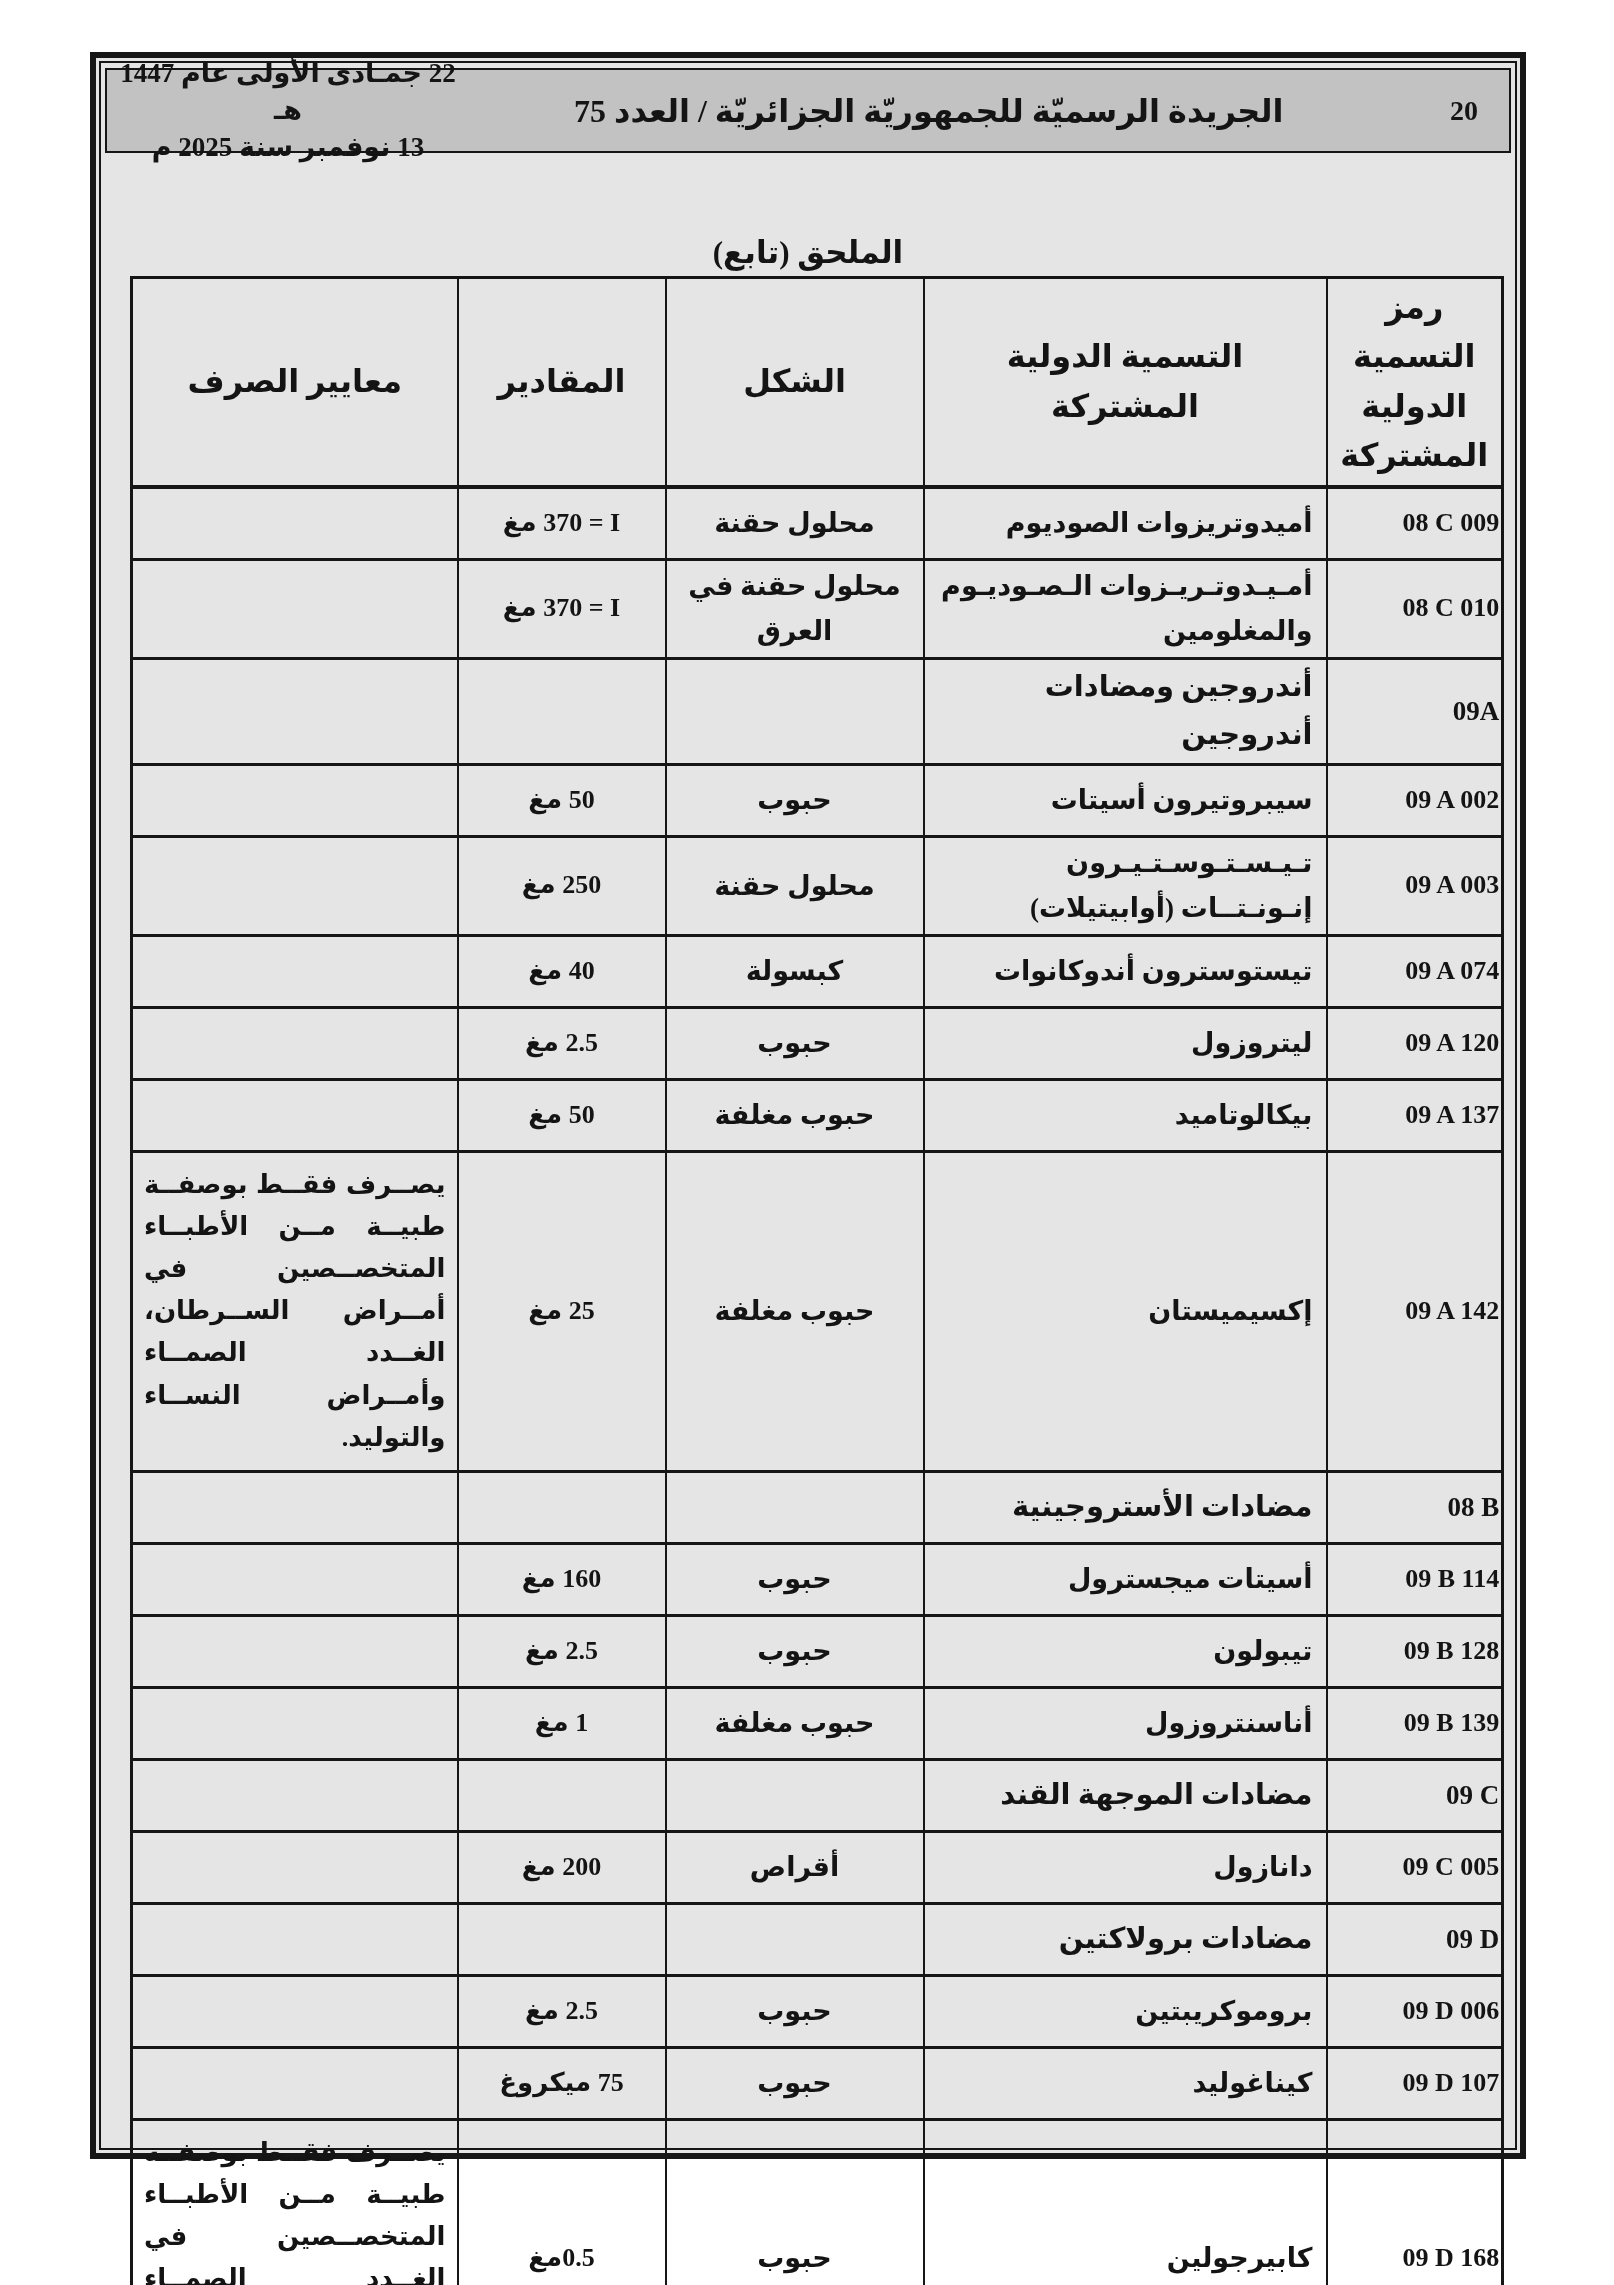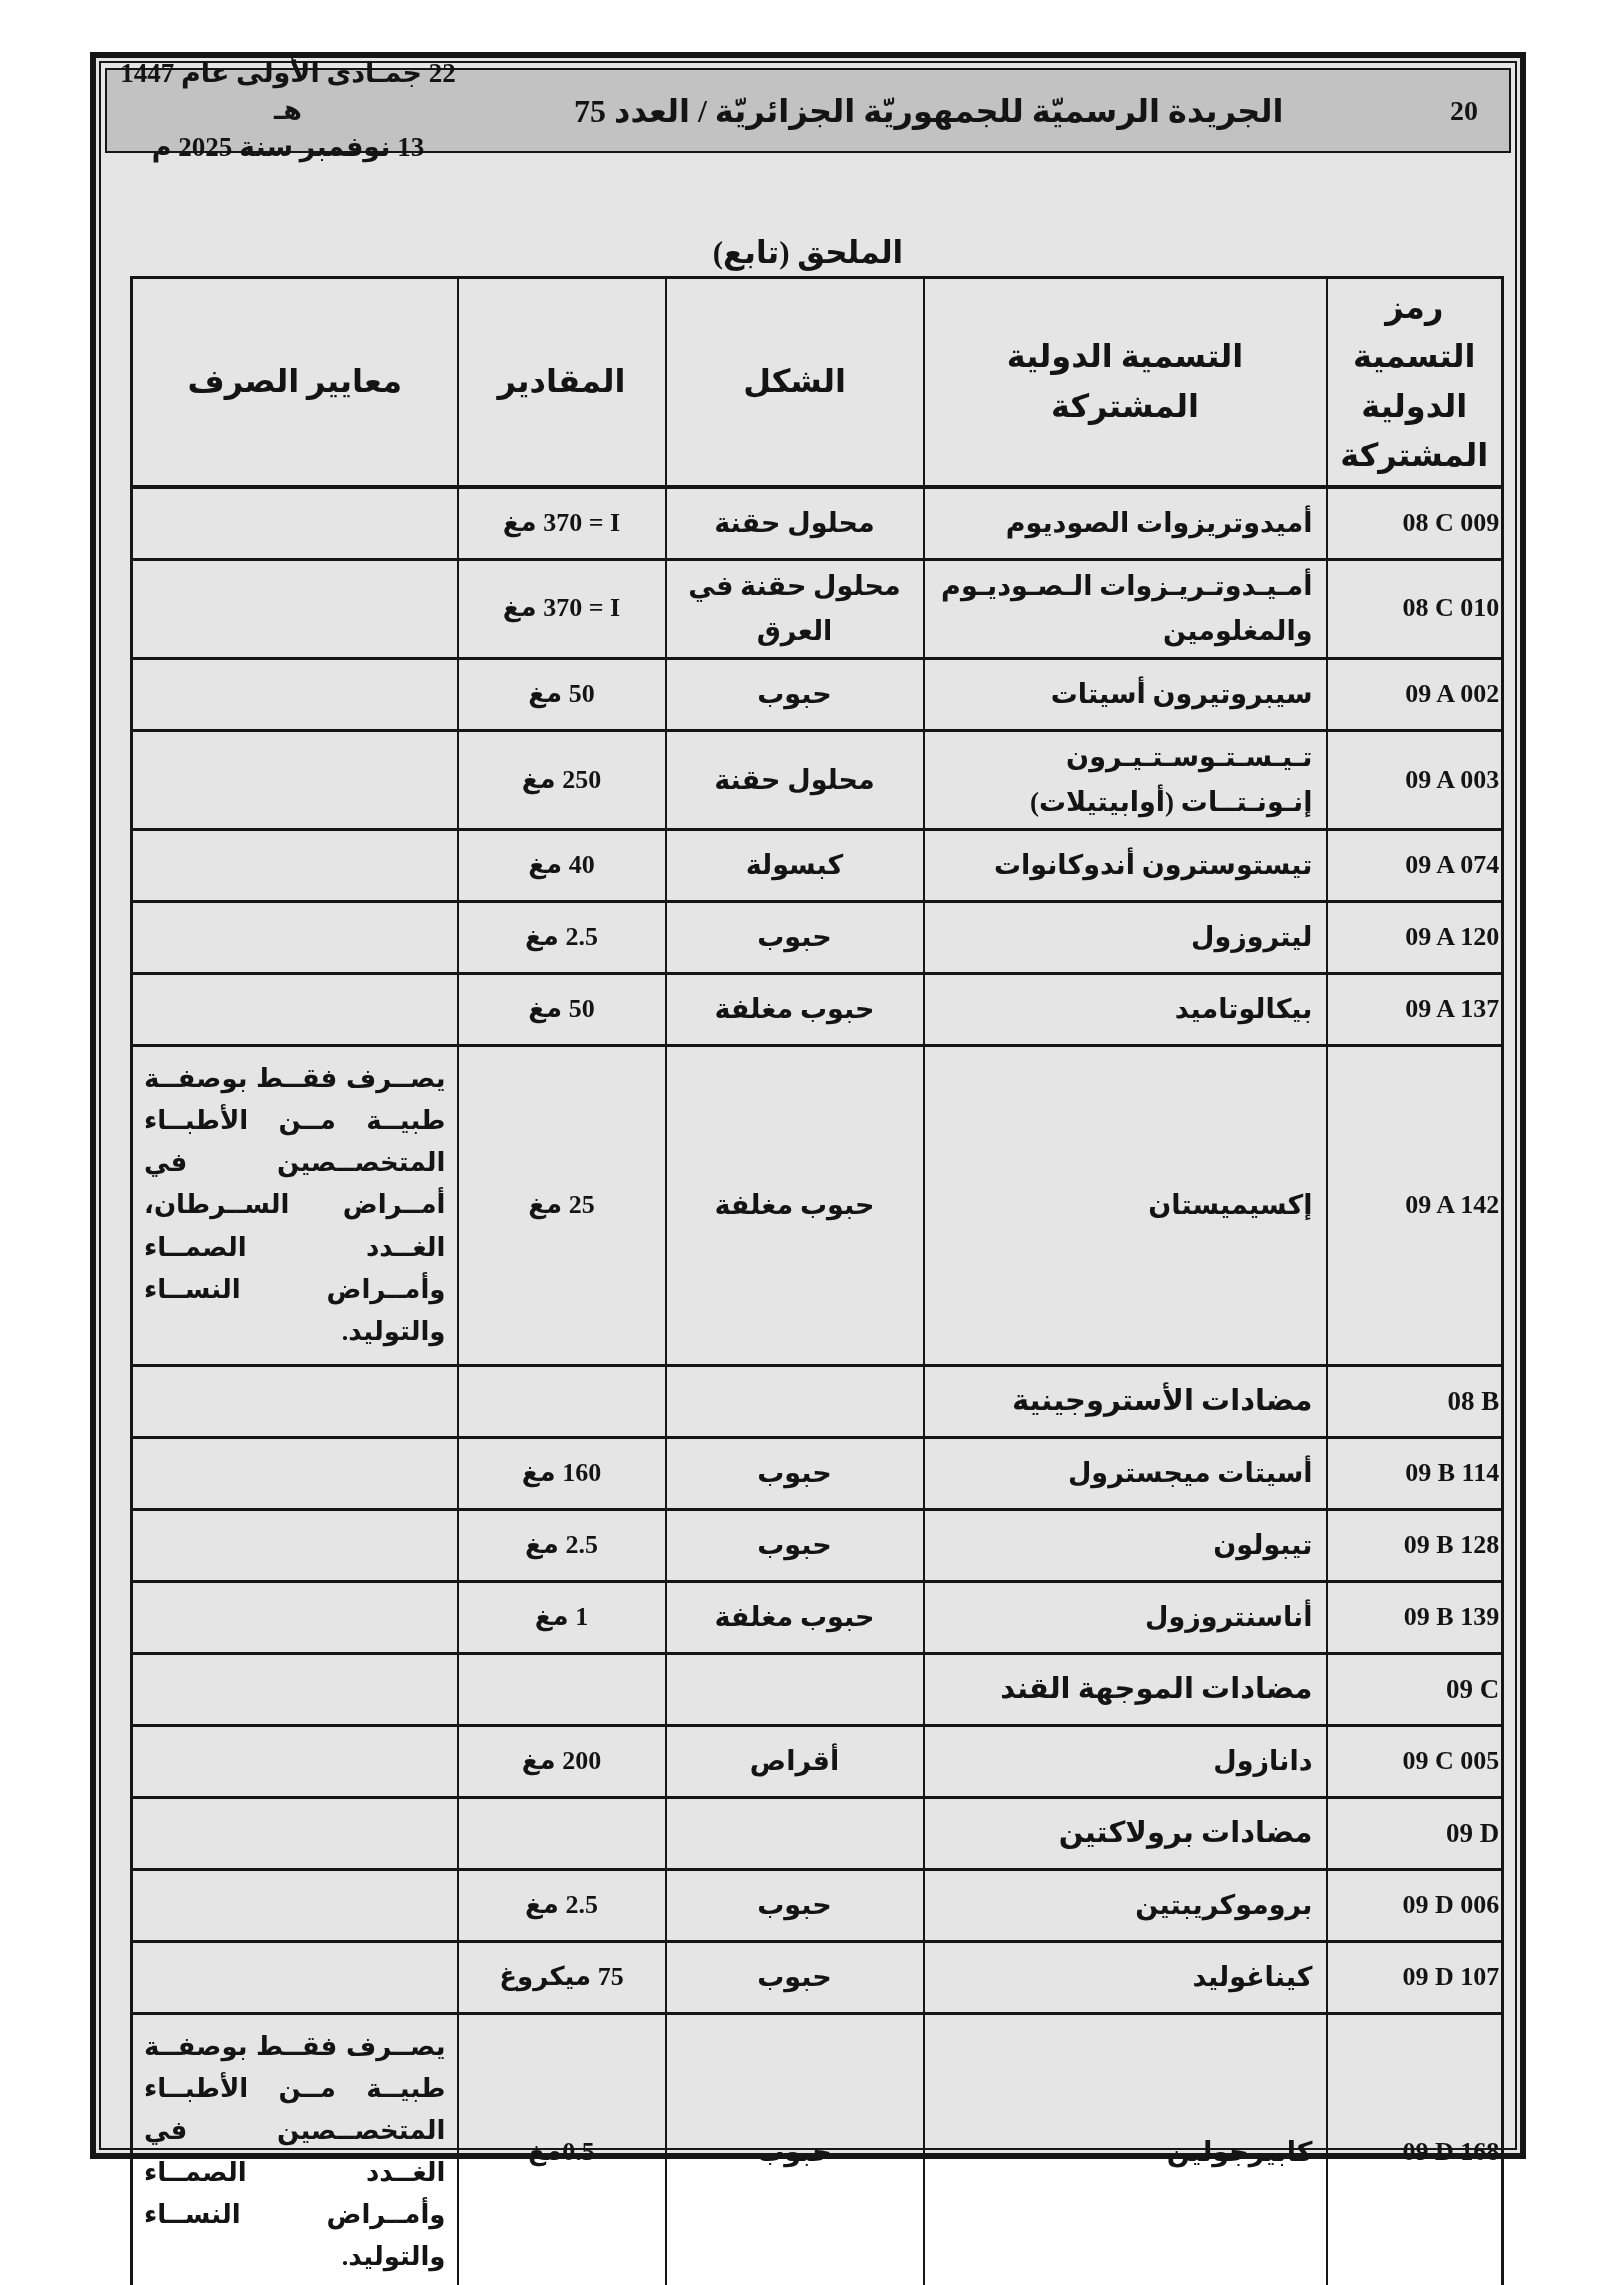--- a/index.html
+++ b/index.html
@@ -104,20 +104,27 @@
     <td class="dose">⁦370 = I⁩ مغ</td>
     <td class="criteria"></td>
   </tr>
         <tr>
     <td class="code">08 C 010</td>
     <td class="name">أمـيـدوتـريـزوات الـصـوديـوم والمغلومين</td>
     <td class="form">محلول حقنة في العرق</td>
     <td class="dose">⁦370 = I⁩ مغ</td>
     <td class="criteria"></td>
   </tr>
+        <tr class="section">
+    <td class="code">09A</td>
+    <td class="name">أندروجين ومضادات أندروجين</td>
+    <td class="form"></td>
+    <td class="dose"></td>
+    <td class="criteria"></td>
+  </tr>
         <tr>
     <td class="code">09 A 002</td>
     <td class="name">سيبروتيرون أسيتات</td>
     <td class="form">حبوب</td>
     <td class="dose">50 مغ</td>
     <td class="criteria"></td>
   </tr>
         <tr>
     <td class="code">09 A 003</td>
     <td class="name">تـيـسـتـوسـتـيـرون إنـونـتــات (أوابيتيلات)</td>

